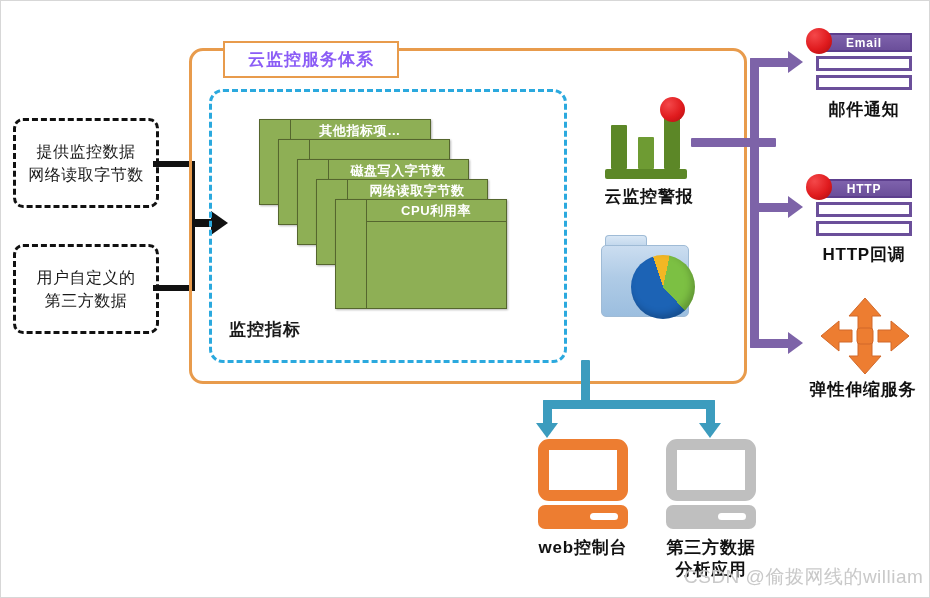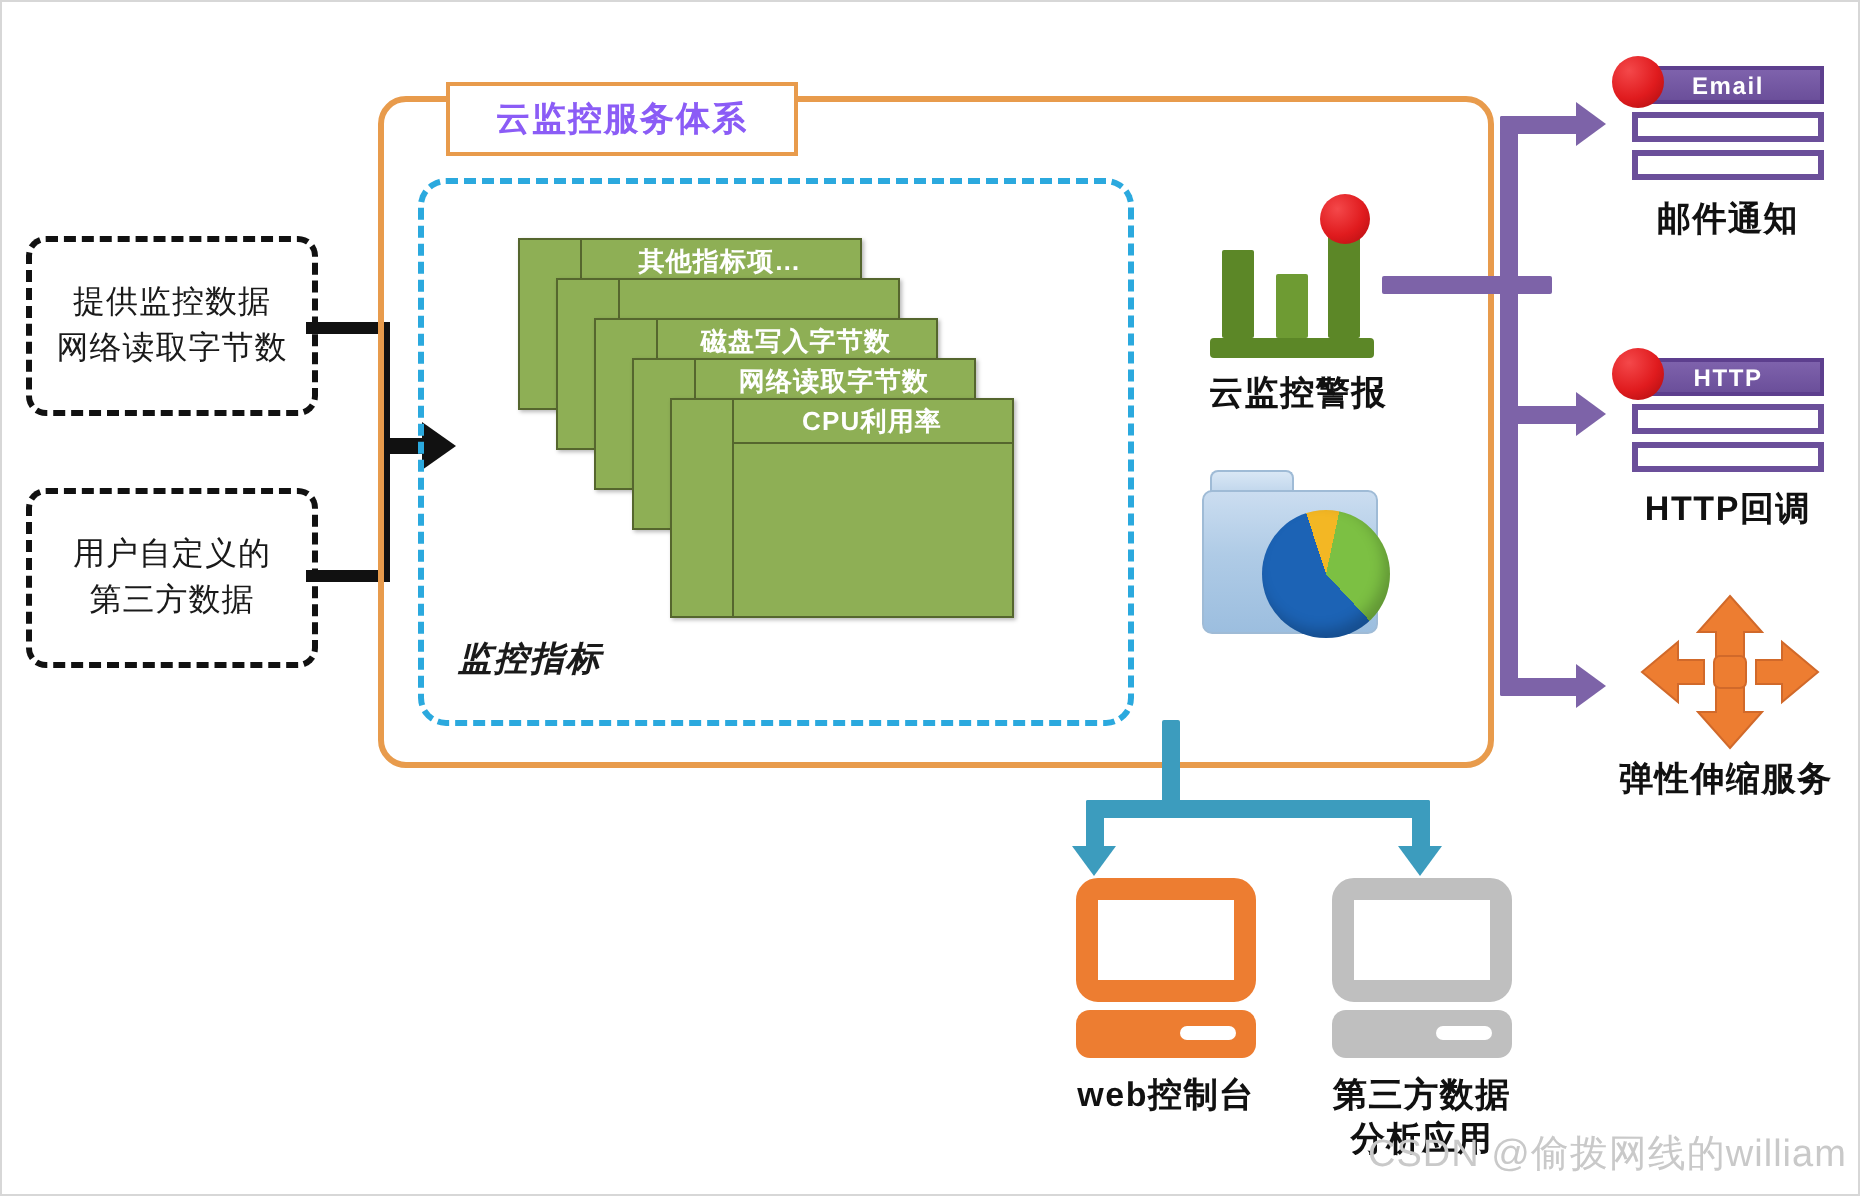--- a/index.html
+++ b/index.html
@@ -48,21 +48,21 @@
     letter-spacing:1px;
   }
 
   
   .blue-dashed{
     border:3px dashed #2BA9DE;
     border-radius:14px;
     background:transparent;
   }
   .inner-label{
-    font-size:17px;font-weight:700;color:#1a1a1a;letter-spacing:1px;font-style:italic;
+    font-size:17px;font-weight:700;color:#1a1a1a;letter-spacing:1px;
   }
 
   
   .card{
     position:absolute;
     background:#8EAF55;
     border:1.5px solid #55662E;
     box-shadow:1px 1px 2px rgba(0,0,0,.28);
     box-sizing:border-box;
   }

